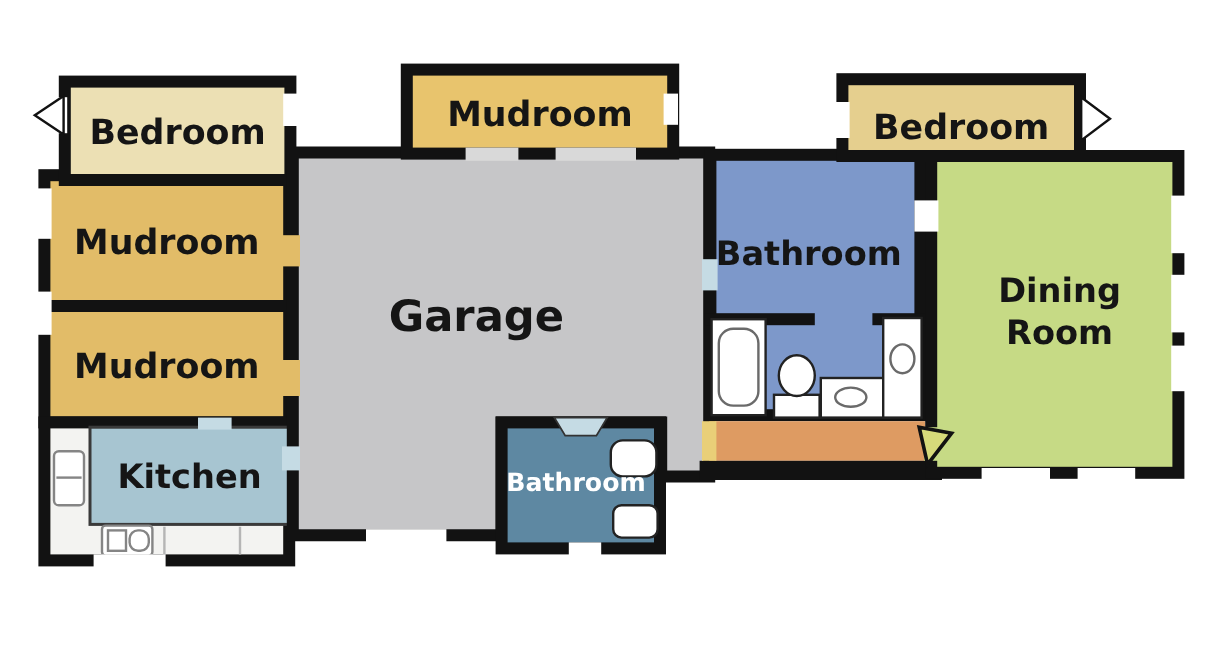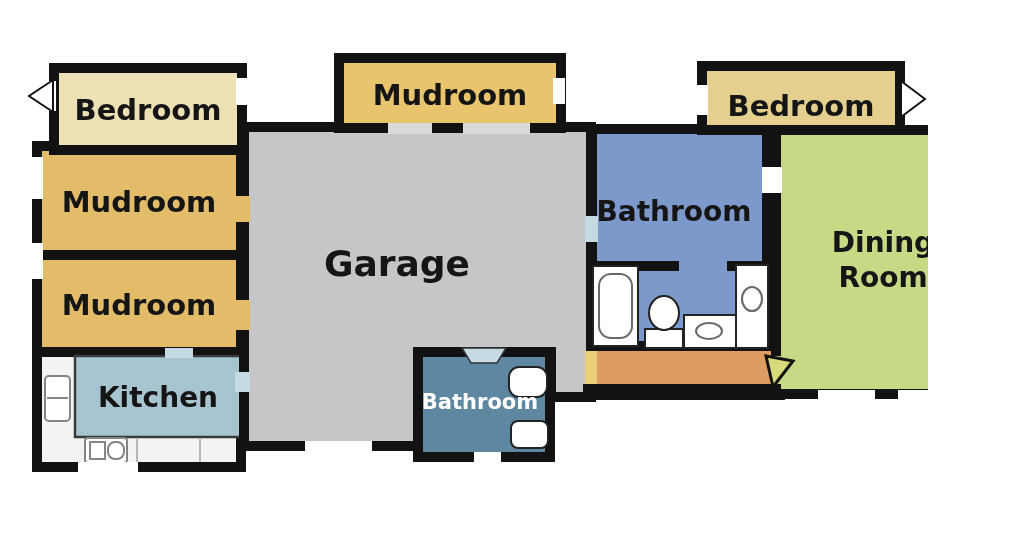--- a/index.html
+++ b/index.html
@@ -1,16 +1,16 @@
 <!DOCTYPE html>
 <html><head>
 <meta charset="utf-8">
 <style>
   html,body{margin:0;padding:0;background:#ffffff;}
-  .stage{position:relative;width:928px;height:558px;background:#ffffff;overflow:hidden;
+  .stage{position:relative;width:1024px;height:558px;background:#ffffff;overflow:hidden;
          font-family:"DejaVu Sans", "Liberation Sans", sans-serif;}
   svg{display:block;}
   text{font-family:"DejaVu Sans", "Liberation Sans", sans-serif;font-weight:700;}
 </style>
 </head>
 <body>
 
 <div class="stage">
 <svg width="1024" height="558" viewBox="0 0 1024 558" xmlns="http://www.w3.org/2000/svg">
 

